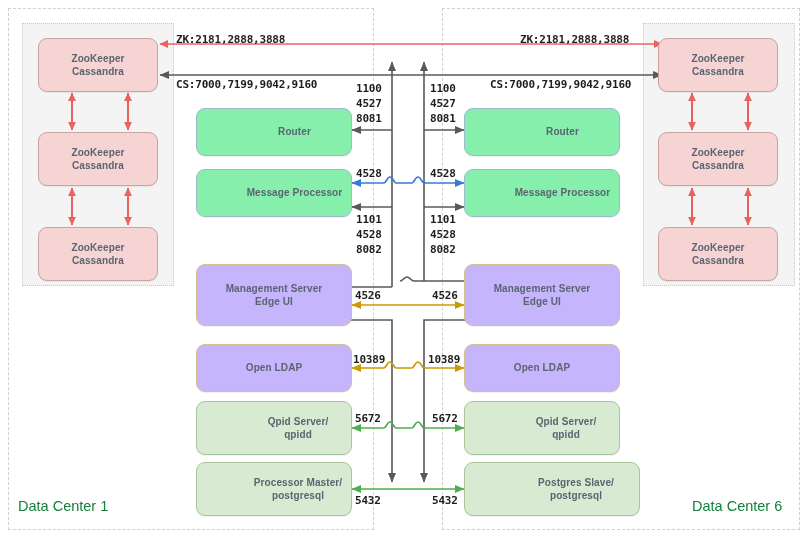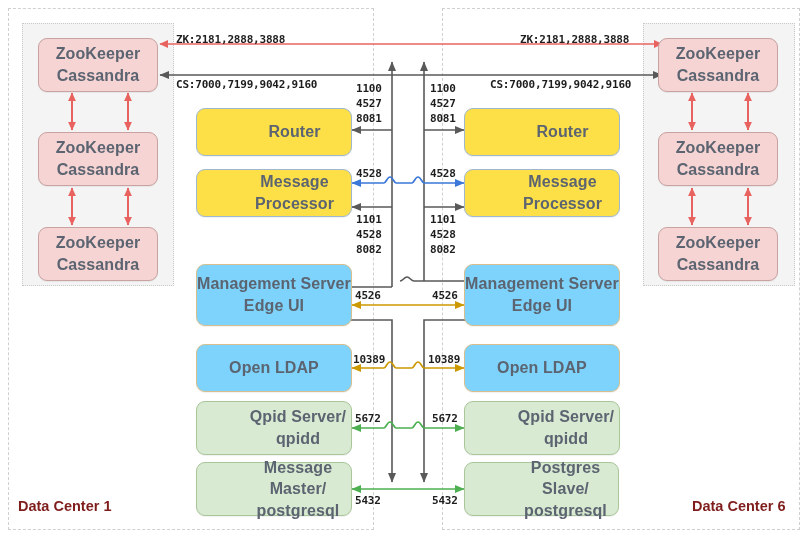--- a/index.html
+++ b/index.html
@@ -32,51 +32,51 @@
   
   .node{
     position:absolute;
     box-sizing:border-box;
     border-radius:9px;
     border:1.1px solid #b3b3b3;
     display:flex;
     align-items:center;
     justify-content:center;
     text-align:center;
-    font-size:16px;
+    font-size:10px;
     font-weight:bold;
     color:#5b6470;
     line-height:1.35;
     letter-spacing:.1px;
     box-shadow:0 1px 1px rgba(0,0,0,.06);
   }
   .node span{display:block;}
   .n-red   {background:#f6d4d4;border-color:#c9a2a2;}
-  .n-blue  {background:#fde047;border-color:#9fb8cf;padding-left:41px;}
-  .n-yellow{background:#7dd3fc;border-color:#d6bf8c;}
+  .n-blue  {background:#86efac;border-color:#9fb8cf;padding-left:41px;}
+  .n-yellow{background:#c4b5fd;border-color:#d6bf8c;}
   .n-green {background:#d9ead3;border-color:#a8c69a;padding-left:48px;}
 
   
   .plabel{
     position:absolute;
     font-family:"DejaVu Sans Mono","Liberation Mono",monospace;
     font-size:11px;
     color:#1d1d1d;
     white-space:pre;
     line-height:13.5px;
     letter-spacing:-0.2px;
     font-weight:bold;
   }
   .plabel.mono-stack{line-height:15px;text-align:right;}
   
   .dc-caption{
     position:absolute;
     font-size:14.5px;
-    font-weight:bold;
-    color:#7f1d1d;
+    font-weight:normal;
+    color:#15803d;
     white-space:nowrap;
   }
   
   #wires{
     position:absolute;left:0;top:0;width:808px;height:546px;
     pointer-events:none;
   }
 </style>
 </head>
 <body>
@@ -241,21 +241,21 @@
       </div>
   </div>
   <div class="node n-green" style="left:196px;top:401px;width:156px;height:54px;">
     <div>
       <span>Qpid Server/</span>
       <span>qpidd</span>
     </div>
   </div>
   <div class="node n-green" style="left:196px;top:462px;width:156px;height:54px;">
     <div>
-      <span>Message Master/</span>
+      <span>Processor Master/</span>
       <span>postgresql</span>
     </div>
   </div>
 
   <div class="node n-blue" style="left:464px;top:108px;width:156px;height:48px;">
     <div>
         <span>Router</span>
       </div>
   </div>
   <div class="node n-blue" style="left:464px;top:169px;width:156px;height:48px;">
@@ -273,21 +273,21 @@
     <div>
         <span>Open LDAP</span>
       </div>
   </div>
   <div class="node n-green" style="left:464px;top:401px;width:156px;height:54px;">
     <div>
       <span>Qpid Server/</span>
       <span>qpidd</span>
     </div>
   </div>
-  <div class="node n-green" style="left:464px;top:462px;width:155px;height:54px;">
+  <div class="node n-green" style="left:464px;top:462px;width:176px;height:54px;">
     <div>
       <span>Postgres Slave/</span>
       <span>postgresql</span>
     </div>
   </div>
 
   <div class="plabel" style="left:176px;top:33px;">ZK:2181,2888,3888</div>
   <div class="plabel" style="left:520px;top:33px;">ZK:2181,2888,3888</div>
   <div class="plabel" style="left:176px;top:78px;">CS:7000,7199,9042,9160</div>
   <div class="plabel" style="left:490px;top:78px;">CS:7000,7199,9042,9160</div>

